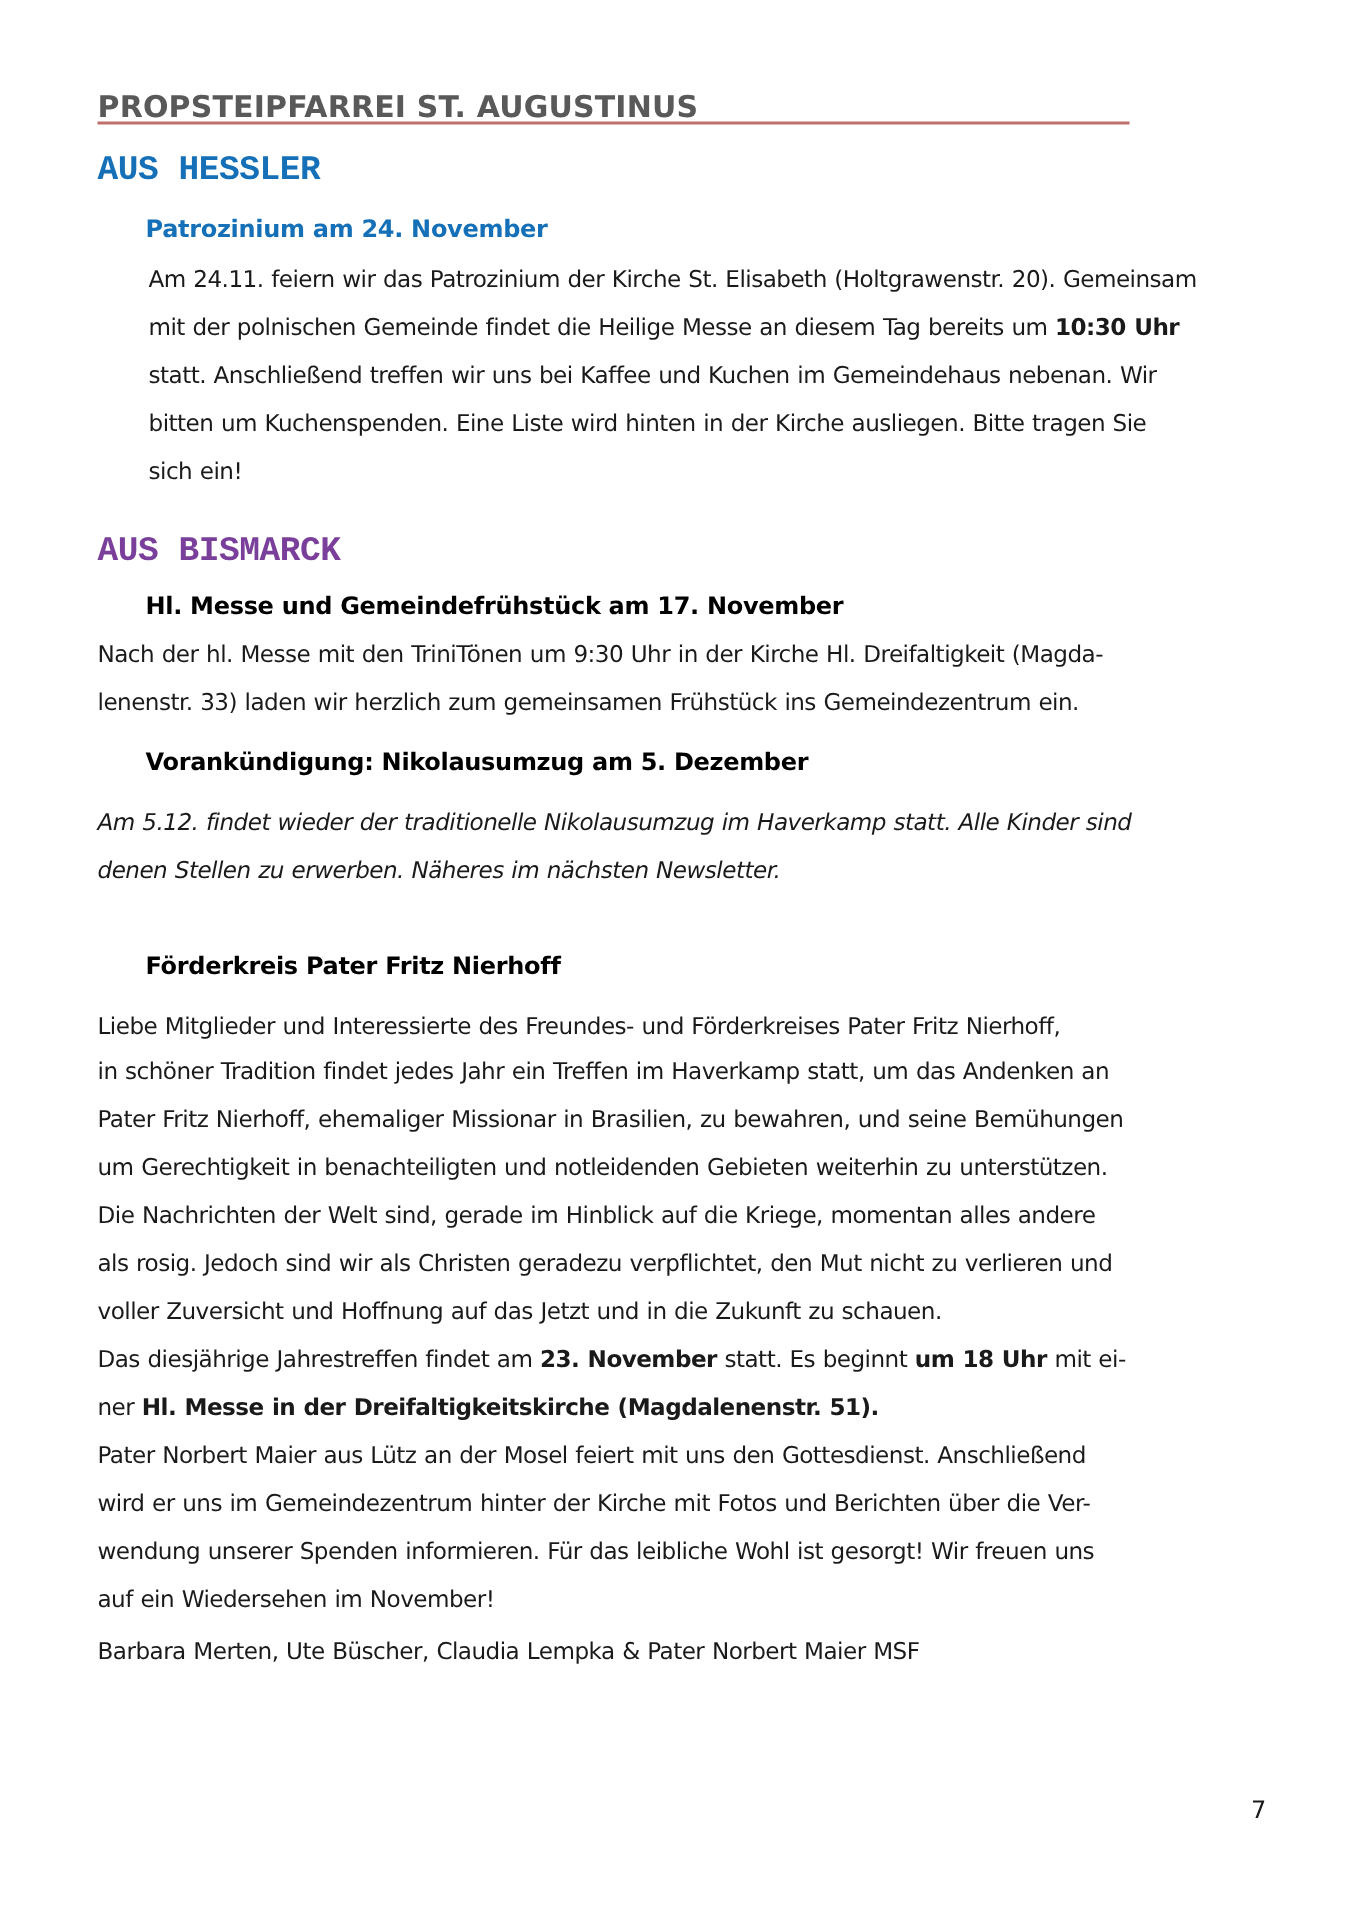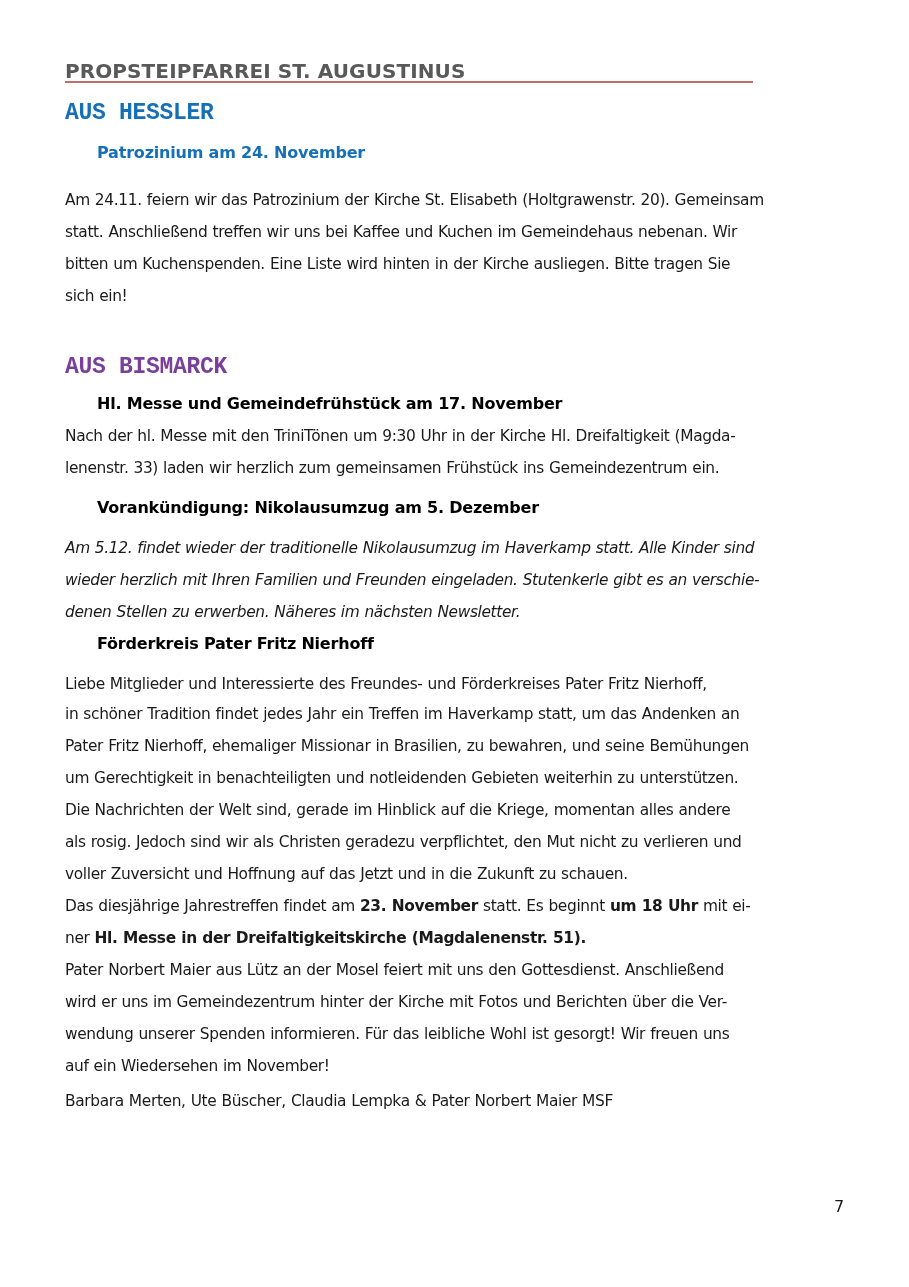--- a/index.html
+++ b/index.html
@@ -19,38 +19,38 @@
   .line { display: block; white-space: nowrap; }
   .page-number { position: absolute; left: 834px; top: 1197px; font-size: 16px; color: #1a1a1a; }
 </style>
 </head>
 <body>
 
 <div class="running-header">PROPSTEIPFARREI ST. AUGUSTINUS</div>
 
 <div class="h1 blue" style="top:99px;">AUS HESSLER</div>
 <div class="h2 blue" style="top:142px;">Patrozinium am 24. November</div>
-<div class="para" style="top:184px;">
+<div class="para" style="top:170px;margin-left:34px;">
   <span class="line">Am 24.11. feiern wir das Patrozinium der Kirche St. Elisabeth (Holtgrawenstr. 20). Gemeinsam</span>
+  <span class="line"><span>mit der polnischen Gemeinde findet die Heilige Messe an diesem Tag bereits um </span><b>10:30 Uhr</b></span>
   <span class="line">statt. Anschließend treffen wir uns bei Kaffee und Kuchen im Gemeindehaus nebenan. Wir</span>
   <span class="line">bitten um Kuchenspenden. Eine Liste wird hinten in der Kirche ausliegen. Bitte tragen Sie</span>
   <span class="line">sich ein!</span>
 </div>
 
 <div class="h1 purple" style="top:353px;">AUS BISMARCK</div>
 <div class="h2 purple" style="top:393px;">Hl. Messe und Gemeindefrühstück am 17. November</div>
 <div class="para" style="top:420px;">
   <span class="line">Nach der hl. Messe mit den TriniTönen um 9:30 Uhr in der Kirche Hl. Dreifaltigkeit (Magda-</span>
   <span class="line">lenenstr. 33) laden wir herzlich zum gemeinsamen Frühstück ins Gemeindezentrum ein.</span>
 </div>
 
 <div class="h2 purple" style="top:497px;">Vorankündigung: Nikolausumzug am 5. Dezember</div>
 <div class="para" style="top:532px;font-style:italic;">
   <span class="line">Am 5.12. findet wieder der traditionelle Nikolausumzug im Haverkamp statt. Alle Kinder sind</span>
-  <span class="line">wieder herzlich mit Ihren Familien und Freunden eingeladen. Stutenkerle gibt es an verschie-</span>
   <span class="line">denen Stellen zu erwerben. Näheres im nächsten Newsletter.</span>
 </div>
 
 <div class="h2 purple" style="top:633px;">Förderkreis Pater Fritz Nierhoff</div>
 <div class="para" style="top:668px;">
   <span class="line">Liebe Mitglieder und Interessierte des Freundes- und Förderkreises Pater Fritz Nierhoff,</span>
 </div>
 <div class="para" style="top:698px;">
   <span class="line">in schöner Tradition findet jedes Jahr ein Treffen im Haverkamp statt, um das Andenken an</span>
   <span class="line">Pater Fritz Nierhoff, ehemaliger Missionar in Brasilien, zu bewahren, und seine Bemühungen</span>

